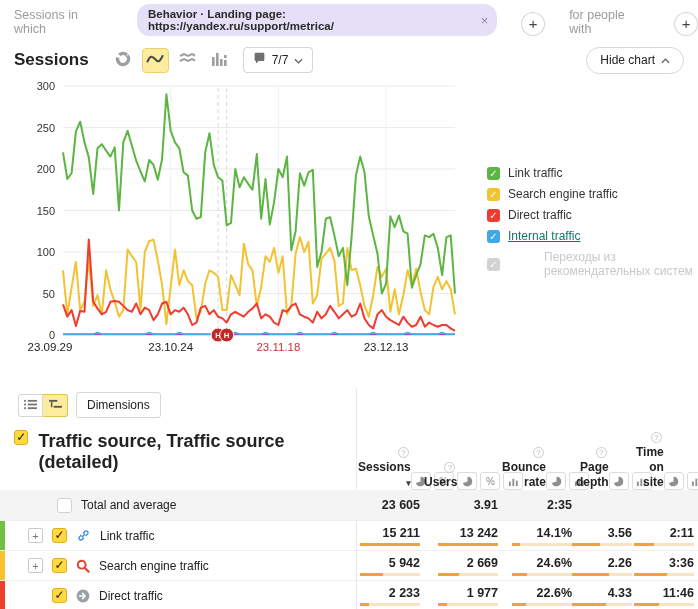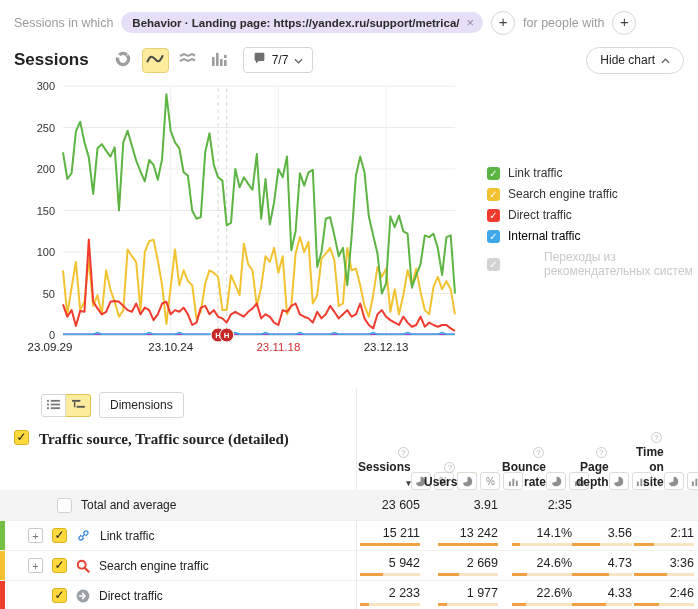--- a/index.html
+++ b/index.html
@@ -2,21 +2,21 @@
 <html><head>
 <meta charset="utf-8">
 <style>
   * { box-sizing: border-box; }
   html,body { margin:0; padding:0; }
   body {
     width:698px; height:609px; overflow:hidden; position:relative;
     font-family:"Liberation Sans", sans-serif; font-size:12px; color:#222; background:#fff;
   }
   
-  .filter-bar { display:flex; align-items:center; gap:8px; padding:9px 0 0 14px; height:36px; }
+  .filter-bar { display:flex; align-items:flex-end; gap:24px; padding:9px 0 0 14px; height:36px; }
   .muted { color:#9b9b9b; font-size:12.5px; }
   .pill { background:#e5dff7; border-radius:13px; padding:4px 9px 4px 11px; color:#2b2b2b;
           font-weight:bold; font-size:11.5px; display:flex; gap:7px; align-items:center; cursor:pointer; }
   .pill-x { color:#8d86ab; font-weight:normal; font-size:13px; line-height:1; }
   .circle-btn { width:24px; height:24px; border-radius:50%; border:1px solid #d6d6d6; background:#fff;
                 color:#444; font-size:15px; line-height:1; display:flex; align-items:center; justify-content:center; cursor:pointer; padding:0 0 2px 0;}
   
   .chart-header { display:flex; align-items:center; gap:5px; padding:10px 14px 0 14px; height:38px; }
   .page-title { font-size:17px; font-weight:bold; margin:0 16px 0 0; }
   .icon-btn { width:27px; height:25px; border-radius:4px; border:1px solid transparent; background:transparent;
@@ -30,36 +30,36 @@
   .chart-wrap { position:relative; height:300px; }
   .legend { position:absolute; left:487px; top:92px; display:flex; flex-direction:column; gap:7px; }
   .legend-item { display:flex; gap:8px; align-items:center; font-size:12px; cursor:pointer; }
   .legend-box { width:13px; height:13px; border-radius:3px; color:#fff; font-size:10px; line-height:13px;
                 text-align:center; flex:0 0 13px; }
   
   .table-section { position:relative; margin-top:14px; }
   .v-sep { position:absolute; left:356px; top:0; bottom:0; width:1px; background:#e9e9e9; }
   .trow { display:grid; grid-template-columns:356px 342px; }
   .rcols { display:grid; grid-template-columns:66px 78px 74px 60px 62px; padding-right:2px; }
-  .toolbar { height:34px; align-items:center;padding-left:23px; }
+  .toolbar { height:34px; align-items:center; }
   .toolbar-left { display:flex; align-items:center; gap:8px; padding-left:18px; }
   .toolbar-right { display:flex; align-items:center; gap:8px; padding-left:12px; padding-right:14px; }
   .btn-group { display:flex; }
   .tgl-view { width:25px; height:23px; border:1px solid #d6d6d6; background:#fff; display:flex;
               align-items:center; justify-content:center; cursor:pointer; padding:0; }
   .tgl-view:first-child { border-radius:3px 0 0 3px; }
   .tgl-view:last-child { border-radius:0 3px 3px 0; border-left:none; }
   .tgl-view.selected { background:#fdeb9e; border-color:#e0c24f; }
   .std-btn { height:26px; border:1px solid #d6d6d6; border-radius:3px; background:#fff; font-size:12px;
              color:#222; padding:0 10px; display:flex; align-items:center; gap:6px; cursor:pointer;
              font-family:"Liberation Sans", sans-serif; }
   .gear { margin-left:auto; cursor:pointer; display:flex; }
   .thead { min-height:58px; padding-top:8px; }
   .thead-left { display:flex; gap:10px; padding-left:14px; align-items:flex-start; }
-  .dim-label { font-weight:bold; font-size:15px; padding-top:1px;font-family:Liberation Serif, serif; }
+  .dim-label { font-weight:bold; font-size:18px; padding-top:1px; }
   .col-head { display:flex; flex-direction:row; align-items:flex-end; padding:0 2px; }
   .col-title { text-align:right; font-weight:bold; font-size:12px; line-height:1.25; }
   .q-icon { display:inline-block; width:11px; height:11px; border:1px solid #ccc; border-radius:50%;
             color:#b5b5b5; font-size:8px; line-height:10px; text-align:center; font-weight:normal;
             vertical-align:1px; margin-right:2px; }
   .sort-arrow { font-size:9px; color:#444; }
   .mini-toggles { display:flex; gap:3px; margin-top:7px; }
   .mini-btn { width:20px; height:18px; border:1px solid #dcdcdc; border-radius:3px; background:#fff;
               display:flex; align-items:center; justify-content:center; font-size:10px; color:#8a8a8a;
               cursor:pointer; padding:0; }
@@ -71,21 +71,21 @@
   .row-left { display:flex; align-items:center; gap:9px; padding-left:28px; }
   .row-left.total-left { padding-left:57px; }
   .plus-btn { width:15px; height:15px; border:1px solid #c9c9c9; border-radius:2px; background:#fff;
               color:#777; font-size:11px; line-height:12px; text-align:center; cursor:pointer; padding:0; }
   .plus-spacer { width:15px; }
   .cb { width:15px; height:15px; border-radius:3px; border:1px solid #d0d0d0; background:#fff;
         font-size:12px; line-height:13px; text-align:center; color:#1a1a1a; cursor:pointer; }
   .cb.checked { background:#ffd93e; border-color:#dbb121; }
   .row-label { font-size:12px; }
   .num-cell { display:flex; flex-direction:column; align-items:flex-end; justify-content:center; padding:0 2px; }
-  .num { font-weight:normal; font-size:12.5px; white-space:nowrap; }
+  .num { font-weight:bold; font-size:12.5px; white-space:nowrap; }
   .bar-track { width:60px; height:3px; background:#f8e4c3; margin-top:3px; }
   .bar-fill { height:3px; background:#f0a243; }
 </style>
 </head>
 <body>
 
 <div class="filter-bar">
   <span class="muted">Sessions in which</span>
   <span class="pill">
     <span>Behavior · Landing page: https://yandex.ru/support/metrica/</span>
@@ -187,21 +187,21 @@
       <div class="legend-item">
         <span class="legend-box" style="background: rgb(242, 194, 49);">✓</span>
         <span style="color: rgb(51, 51, 51);">Search engine traffic</span>
       </div>
       <div class="legend-item">
         <span class="legend-box" style="background: rgb(240, 59, 46);">✓</span>
         <span style="color: rgb(51, 51, 51);">Direct traffic</span>
       </div>
       <div class="legend-item">
         <span class="legend-box" style="background: rgb(63, 168, 233);">✓</span>
-        <span style="color: #000000;">Internal traffic</span>
+        <span style="color: #0f766e; text-decoration: underline;">Internal traffic</span>
       </div>
       <div class="legend-item">
         <span class="legend-box" style="background: rgb(210, 210, 210);">✓</span>
         <span style="color: rgb(201, 201, 201); margin-left: 36px;">Переходы из рекомендательных систем</span>
       </div>
     </div>
 </div>
 
 <div class="table-section">
   <div class="v-sep"></div>
@@ -430,21 +430,21 @@
               <span class="bar-fill" style="width: 35%; display: block;"></span>
             </span>
           </div>
           <div class="num-cell">
             <span class="num">24.6%</span>
             <span class="bar-track">
               <span class="bar-fill" style="width: 25%; display: block;"></span>
             </span>
           </div>
           <div class="num-cell">
-            <span class="num">4.73</span>
+            <span class="num">2.26</span>
             <span class="bar-track">
               <span class="bar-fill" style="width: 62%; display: block;"></span>
             </span>
           </div>
           <div class="num-cell">
             <span class="num">3:36</span>
             <span class="bar-track">
               <span class="bar-fill" style="width: 55%; display: block;"></span>
             </span>
           </div>
@@ -482,21 +482,21 @@
               <span class="bar-fill" style="width: 23%; display: block;"></span>
             </span>
           </div>
           <div class="num-cell">
             <span class="num">4.33</span>
             <span class="bar-track">
               <span class="bar-fill" style="width: 57%; display: block;"></span>
             </span>
           </div>
           <div class="num-cell">
-            <span class="num">2:46</span>
+            <span class="num">11:46</span>
             <span class="bar-track">
               <span class="bar-fill" style="width: 42%; display: block;"></span>
             </span>
           </div>
         </div>
       </div>
     </div>
 </div>
 
 </body></html>

